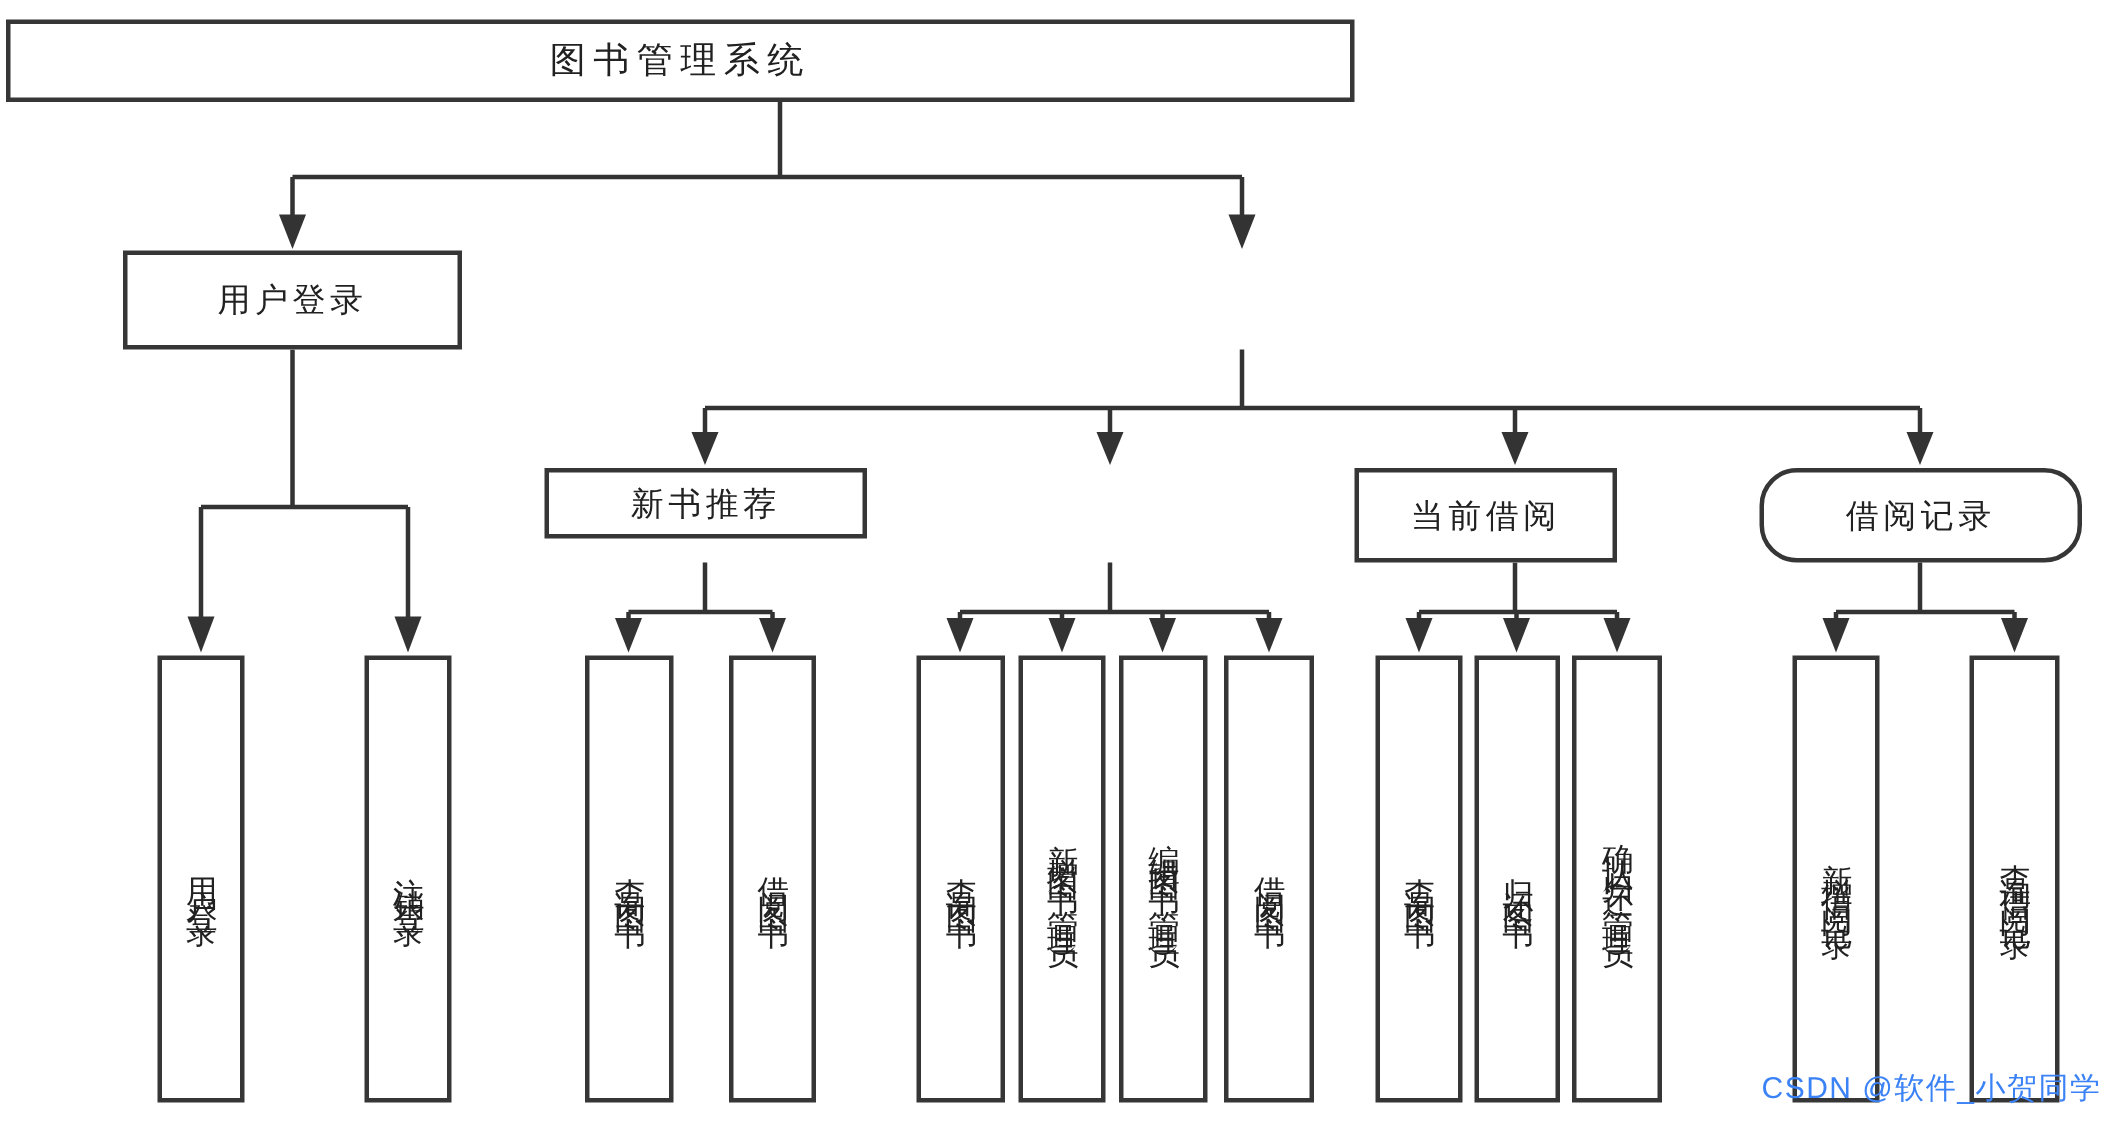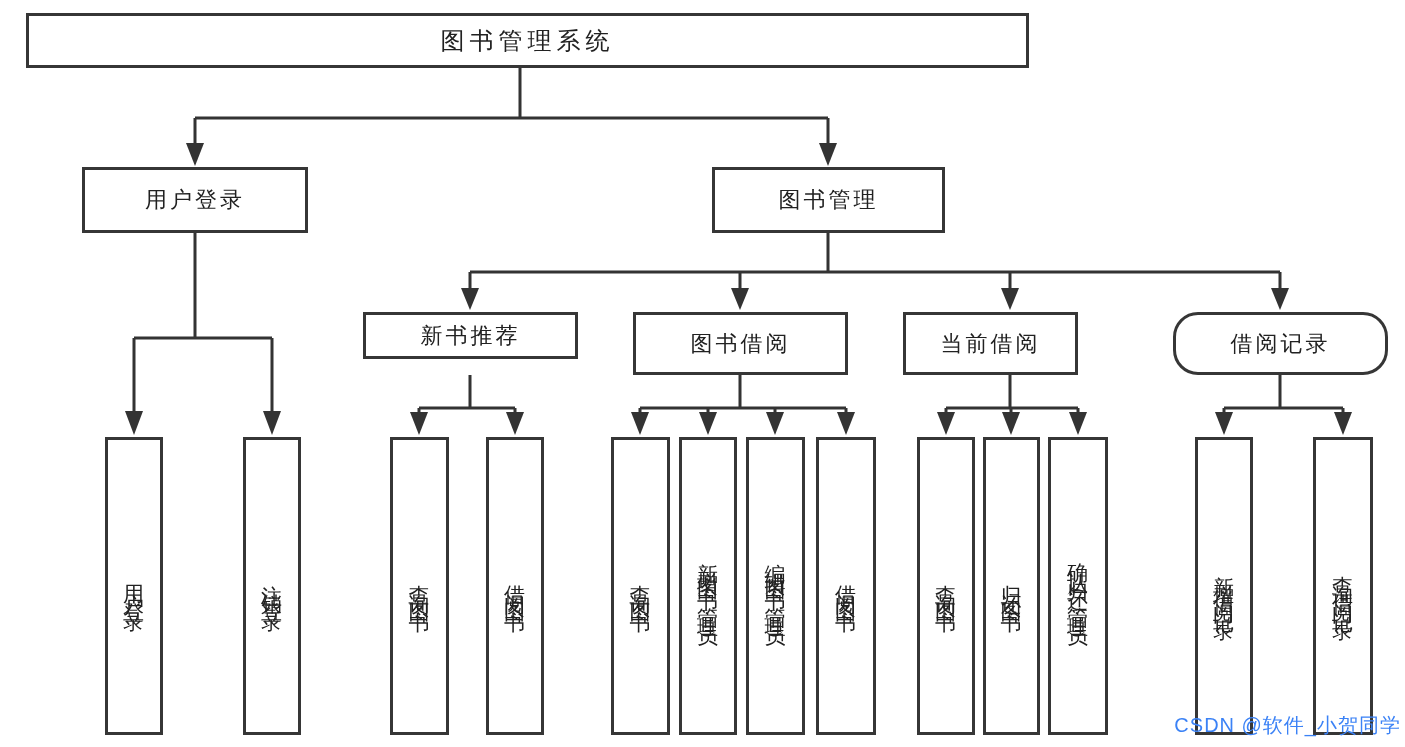--- a/index.html
+++ b/index.html
@@ -88,36 +88,30 @@
     <path d="M1010 375 L1010 408 M946 408 L1078 408 M946 408 L946 414 M1011 408 L1011 414 M1078 408 L1078 414" stroke="#333333" stroke-width="3" fill="none"></path>
     <polygon points="946,435 937,412 955,412" fill="#333333"></polygon>
     <polygon points="1011,435 1002,412 1020,412" fill="#333333"></polygon>
     <polygon points="1078,435 1069,412 1087,412" fill="#333333"></polygon>
 
     <path d="M1280 375 L1280 408 M1224 408 L1343 408 M1224 408 L1224 414 M1343 408 L1343 414" stroke="#333333" stroke-width="3" fill="none"></path>
     <polygon points="1224,435 1215,412 1233,412" fill="#333333"></polygon>
     <polygon points="1343,435 1334,412 1352,412" fill="#333333"></polygon>
   </svg>
 
-  <div class="box" style="left:26px; top:13px; width:1003px; height:55px;">
+  <div class="box" style="left:4px; top:13px; width:899px; height:55px;">
     <span class="hlabel title-label">图书管理系统</span>
   </div>
 
   <div class="box" style="left:82px; top:167px; width:226px; height:66px;">
     <span class="hlabel">用户登录</span>
   </div>
-  <div class="box" style="left:712px; top:167px; width:233px; height:66px;">
-    <span class="hlabel">图书管理</span>
-  </div>
 
   <div class="box" style="left:363px; top:312px; width:215px; height:47px;">
     <span class="hlabel">新书推荐</span>
-  </div>
-  <div class="box" style="left:633px; top:312px; width:215px; height:63px;">
-    <span class="hlabel">图书借阅</span>
   </div>
   <div class="box" style="left:903px; top:312px; width:175px; height:63px;">
     <span class="hlabel">当前借阅</span>
   </div>
   <div class="box" style="left:1173px; top:312px; width:215px; height:63px;border-radius:25px;">
     <span class="hlabel">借阅记录</span>
   </div>
 
   <div class="box" style="left:105px; top:437px; width:58px; height:298px;">
     <span class="vtext">用户登录</span>

